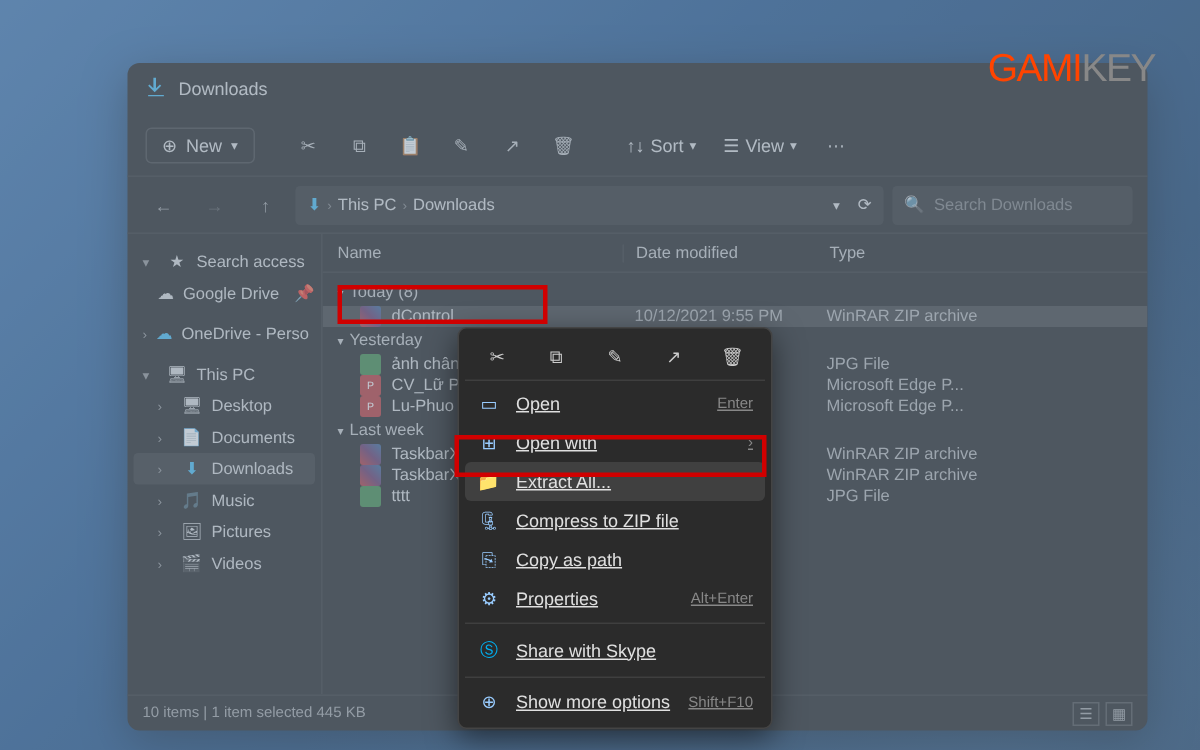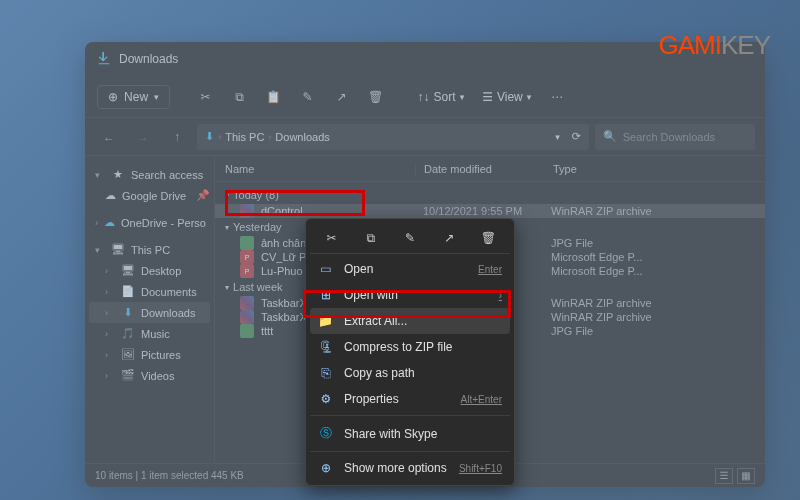--- a/index.html
+++ b/index.html
@@ -47,21 +47,21 @@
 .viewbtn{width:18px;height:16px;border:1px solid #555;display:flex;align-items:center;justify-content:center;}
 .hlbox{position:absolute;border:3px solid #d00000;z-index:60;pointer-events:none;}
 .hl1{top:190px;left:225px;width:140px;height:26px;}
 .hl2{top:290px;left:303px;width:208px;height:28px;}
 .ctxmenu{position:absolute;top:218px;left:305px;width:210px;background:#2b2b2b;border:1px solid #444;border-radius:6px;box-shadow:0 6px 20px rgba(0,0,0,0.5);z-index:55;padding:4px;font-size:12px;color:#e0e0e0;}
 .ctx-toolbar{display:flex;justify-content:space-around;padding:4px 2px;border-bottom:1px solid #3f3f3f;margin-bottom:2px;}
 .ctx-toolbar .cti{width:22px;height:22px;display:flex;align-items:center;justify-content:center;color:#ccc;}
 .ctx-item{display:flex;align-items:center;padding:6px 8px;gap:10px;border-radius:4px;}
 .ctx-item.hover{background:#404040;}
 .ctx-item .cico{width:16px;text-align:center;color:#99ccff;}
-.ctx-item .clbl{flex:1;}
+.ctx-item .clbl{flex:1;text-decoration:underline;}
 .ctx-item .chint{font-size:10px;color:#888;text-decoration:underline;}
 .ctx-sep{height:1px;background:#3f3f3f;margin:3px 0;}
 .zip-ico{background:linear-gradient(45deg,#c04040,#704070,#4070a0);width:14px;height:14px;border-radius:2px;}
 .img-ico{background:#4a9050;width:14px;height:14px;border-radius:2px;}
 .pdf-ico{background:#c04040;width:14px;height:14px;border-radius:2px;color:#fff;font-size:7px;display:flex;align-items:center;justify-content:center;}
 </style>
 </head>
 <body>
 
 <div class="bg-wave"></div>

